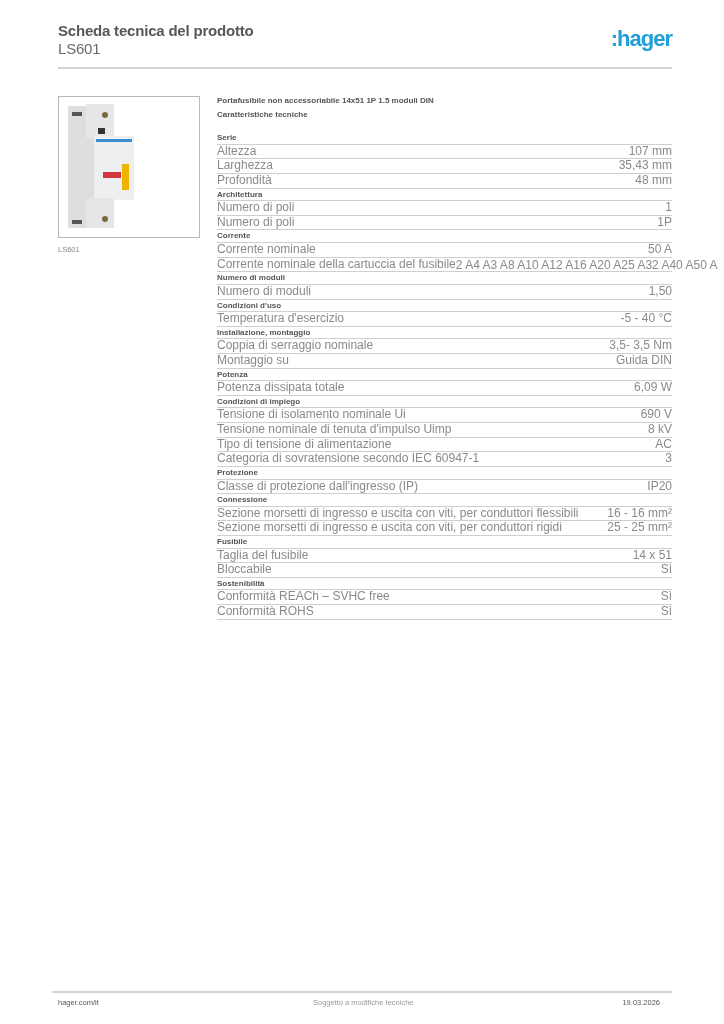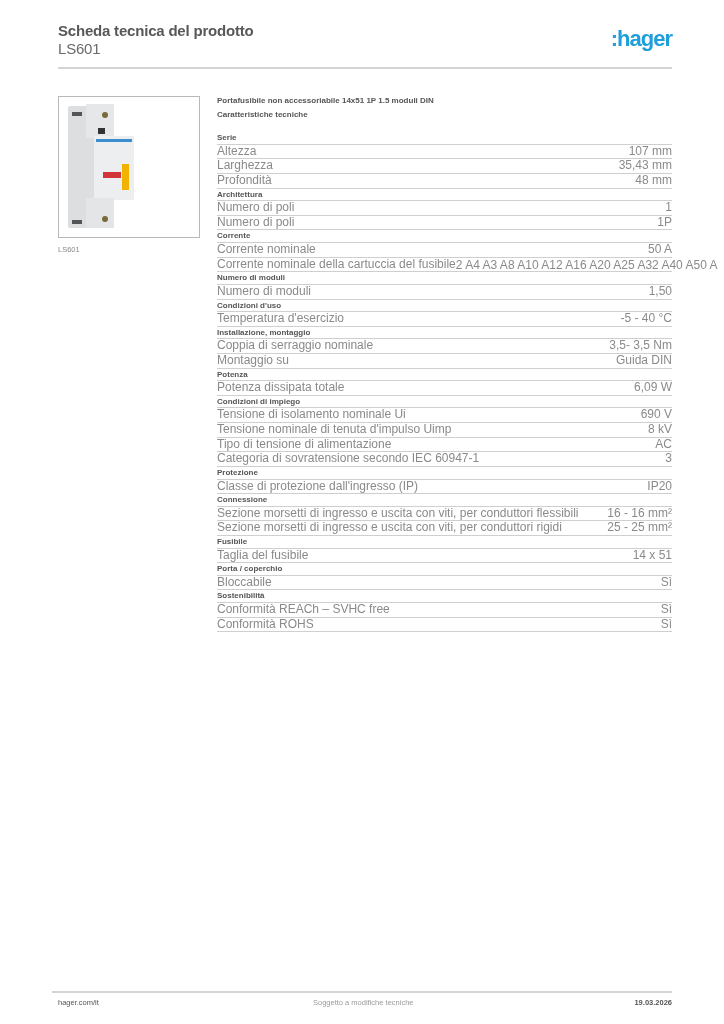--- a/index.html
+++ b/index.html
@@ -37,21 +37,21 @@
     .sec-head { font-size: 8px; font-weight: bold; color: #555; height: 12.5px; line-height: 12px; border-bottom: 1.5px solid #cfcfcf; }
     .row { display: flex; justify-content: space-between; font-size: 12px; color: #8a8a8a; border-bottom: 1.5px solid #cfcfcf; line-height: 13.2px; min-height: 14.7px; }
     .row .lbl { white-space: nowrap; }
     .row .val { text-align: right; white-space: nowrap; }
     .row .multi { display: flex; flex-direction: row; align-items: flex-end; line-height: 10.8px; padding-top: 1px; padding-bottom: 1px; }
 
     .footer-rule { position: absolute; left: 52px; top: 991px; width: 620px; height: 1.5px; background: #d4d4d4; }
     .footer { position: absolute; left: 58px; top: 998px; width: 614px; height: 12px; font-size: 7.5px; }
     .f-left { position: absolute; left: 0; top: 0; font-weight: normal; color: #555; }
     .f-mid { position: absolute; left: 255px; top: 0; color: #9a9a9a; }
-    .f-right { position: absolute; right: 0; top: 0; font-weight: bold; color: #555; }
+    .f-right { position: absolute; right: 12px; top: 0; font-weight: normal; color: #555; }
   </style>
 </head>
 <body>
 
 <div class="header">
   <div class="doc-title">Scheda tecnica del prodotto</div>
   <div class="doc-code">LS601</div>
   <div class="logo">:hager</div>
 </div>
 <div class="header-rule"></div>
@@ -198,21 +198,20 @@
         </div>
       </div>
       <div class="section">
         <div class="sec-head">Fusibile</div>
         <div class="row">
           <span class="lbl">Taglia del fusibile</span>
           <span class="val">14 x 51</span>
         </div>
       </div>
       <div class="section">
-        <div class="sec-head">Porta / coperchio</div>
         <div class="row">
           <span class="lbl">Bloccabile</span>
           <span class="val">Sì</span>
         </div>
       </div>
       <div class="section">
         <div class="sec-head">Sostenibilità</div>
         <div class="row">
           <span class="lbl">Conformità REACh – SVHC free</span>
           <span class="val">Sì</span>

